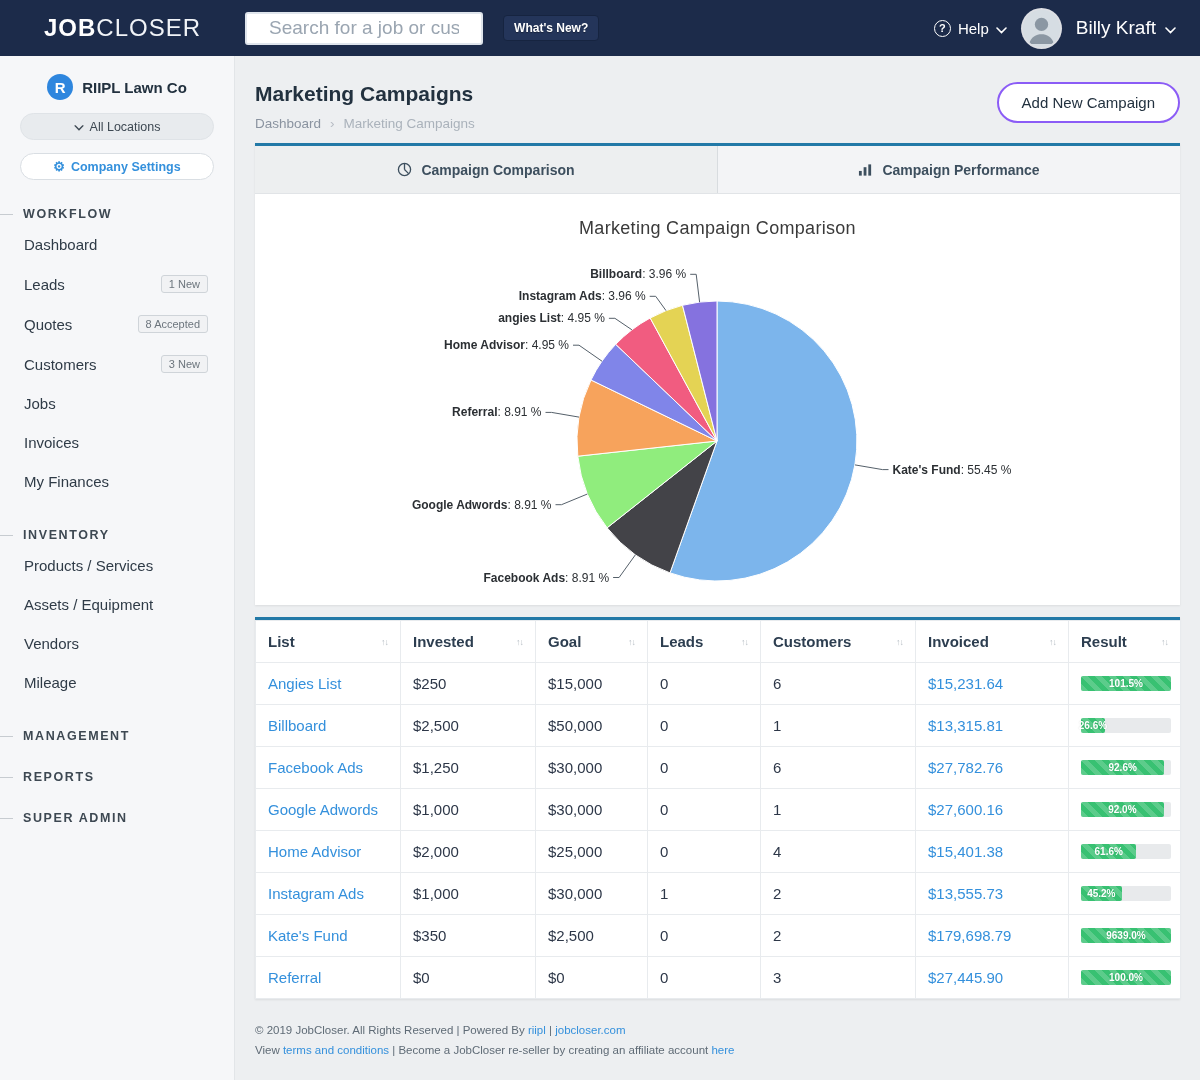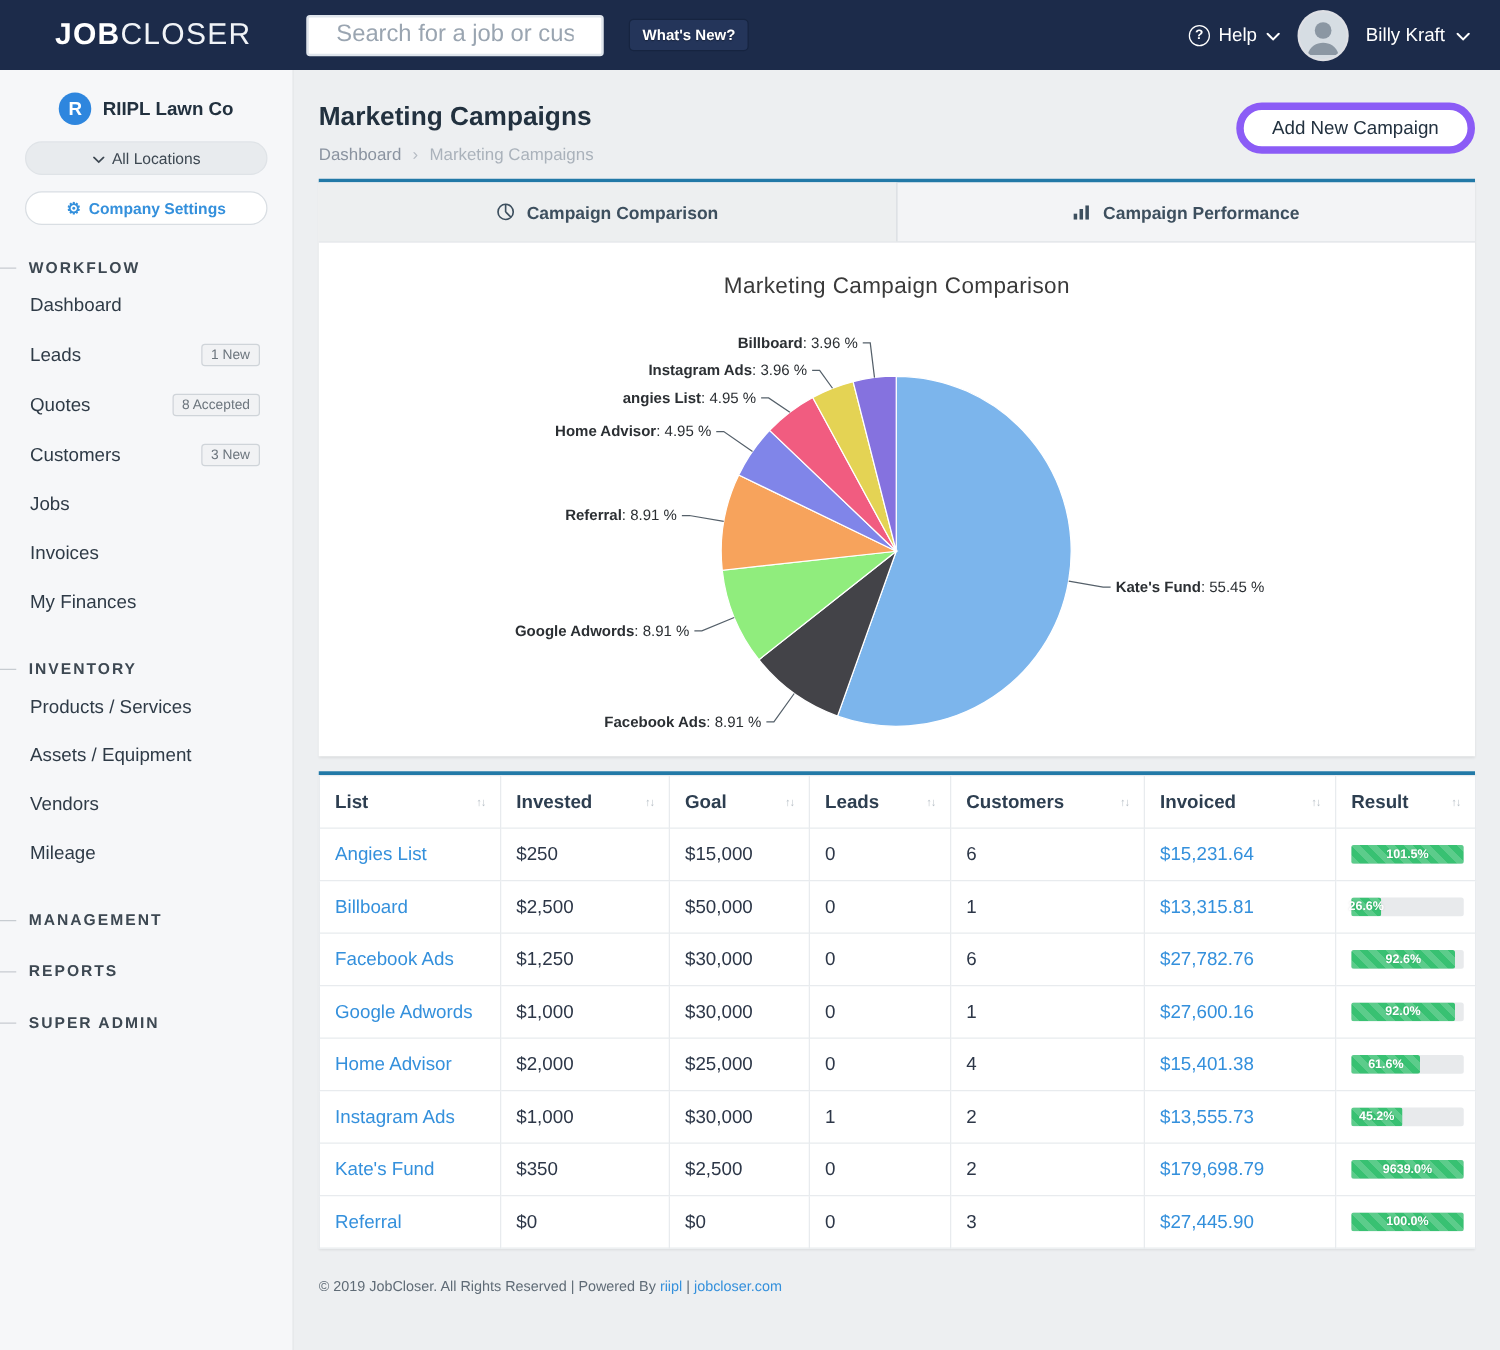--- a/index.html
+++ b/index.html
@@ -36,21 +36,21 @@
   .help-icon {
     width:17px; height:17px; border:1.5px solid #fff; border-radius:50%;
     display:flex; align-items:center; justify-content:center;
     font-size:11px; font-weight:700;
   }
   .chev { display:inline-block; }
   .avatar {
     width:37px; height:37px; border-radius:50%; overflow:hidden;
     box-shadow:0 0 0 2px rgba(255,255,255,.85); background:#d6dde3;
   }
-  .user { display:flex; gap:9px; font-size:15px; }
+  .user { display:flex; gap:9px; font-size:19px; }
 
   
   .body { display:flex; height:1024px; }
 
   
   .sidebar {
     width:235px; flex-shrink:0; background:#f6f7f9;
     border-right:1px solid #e2e5e8; padding-top:18px; overflow:hidden;
   }
   .company { display:flex; align-items:center; justify-content:center; gap:9px; }
@@ -81,21 +81,21 @@
 
   
   .main { flex:1; padding:20px; overflow:hidden; }
   .page-head { display:flex; justify-content:space-between; align-items:flex-start; padding-top:6px; }
   .page-title { font-size:21px; color:#22313f; margin:0 0 10px 0; font-weight:700; }
   .breadcrumb { font-size:13.5px; color:#98a1ab; display:flex; gap:9px; }
   .crumb-link { color:#8a93a0; }
   .crumb-sep { color:#b6bcc4; }
   .crumb-current { color:#aab2bb; }
   .add-campaign {
-    background:#fff; border:6px solid #8b5cf6; border-radius:22px; height:41px;
+    background:#fff; border:2px solid #8b5cf6; border-radius:22px; height:41px;
     padding:0 23px; font-size:15px; color:#22313f; font-family:"Liberation Sans", sans-serif;
   }
 
   .card { background:#fff; border-top:3px solid #2279a7; box-shadow:0 1px 2px rgba(0,0,0,.08); margin-top:12px; }
   .tabs { display:flex; height:48px; background:#f3f4f6; border-bottom:1px solid #e1e4e7; }
   .tab {
     flex:1; display:flex; align-items:center; justify-content:center; gap:9px;
     font-size:14px; font-weight:700; color:#3d4f5e;
   }
   .tab + .tab { border-left:1px solid #d8dcdf; }
@@ -488,16 +488,17 @@
                     </div>
                   </div>
                 </td>
               </tr>
             </tbody>
         </table>
       </section>
 
       <footer class="footer" data-interactable="false">
         <div id="footer-line1" data-interactable="false"><span data-interactable="false">© 2019 JobCloser. All Rights Reserved | Powered By </span><span class="footer-link" data-interactable="true">riipl</span><span data-interactable="false"> | </span><span class="footer-link" data-interactable="true">jobcloser.com</span></div>
+        <div id="footer-line2" data-interactable="false"><span data-interactable="false">View </span><span class="footer-link" data-interactable="true">terms and conditions</span><span data-interactable="false"> | Become a JobCloser re-seller by creating an affiliate account </span><span class="footer-link" data-interactable="true">here</span></div>
       </footer>
     </main>
   </div>
 </div>
 
 </body></html>

